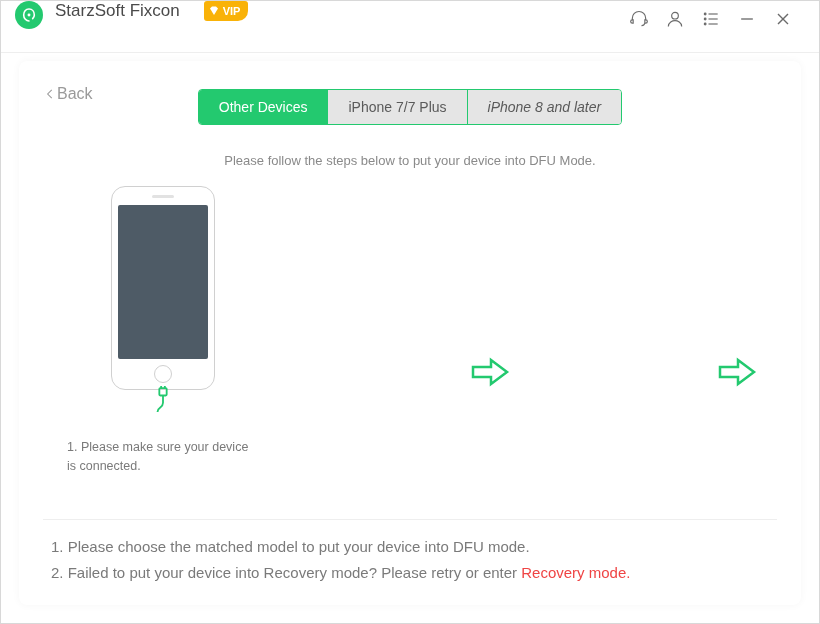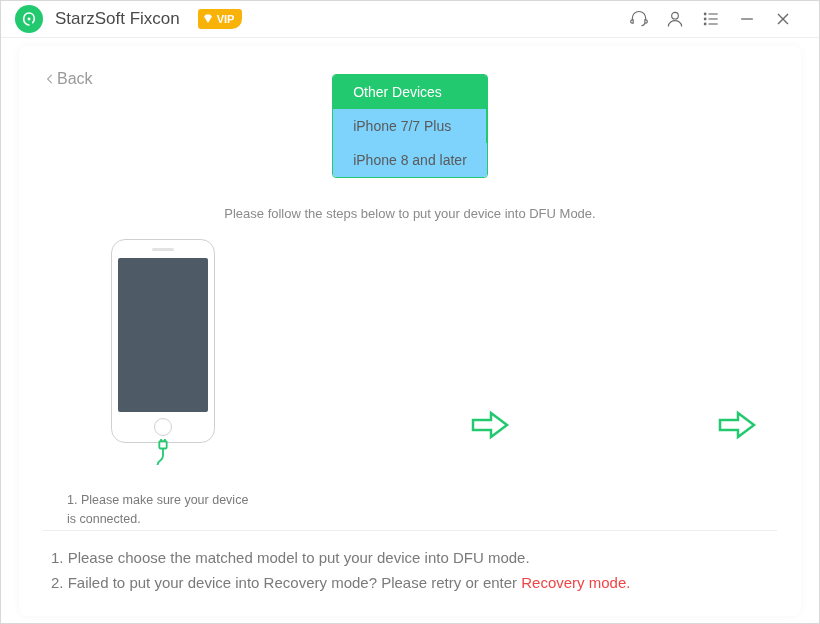--- a/index.html
+++ b/index.html
@@ -15,39 +15,39 @@
     height: 624px;
     border: 1px solid #d8d8d8;
     background: #fff;
     display: flex;
     flex-direction: column;
   }
   
   .titlebar {
     height: 52px;
     display: flex;
-    align-items: center;
-    padding: 0 18px 0 14px;
+    align-items: flex-start;
+    padding: 0 18px 13px 14px;
     border-bottom: 1px solid #eee;
   }
   .logo {
     width: 28px; height: 28px;
     border-radius: 50%;
     background: #23c96f;
     display: flex; align-items: center; justify-content: center;
     margin-right: 12px;
   }
   .logo svg { width: 16px; height: 16px; }
   .app-title {
     font-size: 17px;
     color: #4a4a4a;
     font-weight: 500;
   }
   .vip-badge {
-    margin-left: 18px;
+    margin-left: 24px;
     display: inline-flex;
     align-items: center;
     height: 20px;
     padding: 0 8px 0 4px;
     background: #f9b208;
     border-radius: 3px 3px 10px 3px;
     color: #fff;
     font-size: 11px;
     font-weight: 700;
     gap: 3px;
@@ -89,31 +89,30 @@
   .tabs {
     display: flex;
     justify-content: center;
     margin-top: 6px;
   }
   .tab-group {
     display: flex;
     border: 1px solid #23c96f;
     border-radius: 4px;
     overflow: hidden;
-    flex-direction: column;
   }
   .tab {
     padding: 9px 20px;
     font-size: 14px;
     color: #5a5a5a;
-    background: #7dd3fc;
+    background: #e5e5e5;
     cursor: pointer;
     border-right: 1px solid #23c96f;
   }
-  .tab:last-child { border-right: none; }
+  .tab:last-child { border-right: none; font-style: italic; }
   .tab.active { background: #23c96f; color: #fff; }
 
   .instruction {
     text-align: center;
     color: #8a8a8a;
     font-size: 13px;
     margin: 28px 0 18px 0;
   }
 
   

